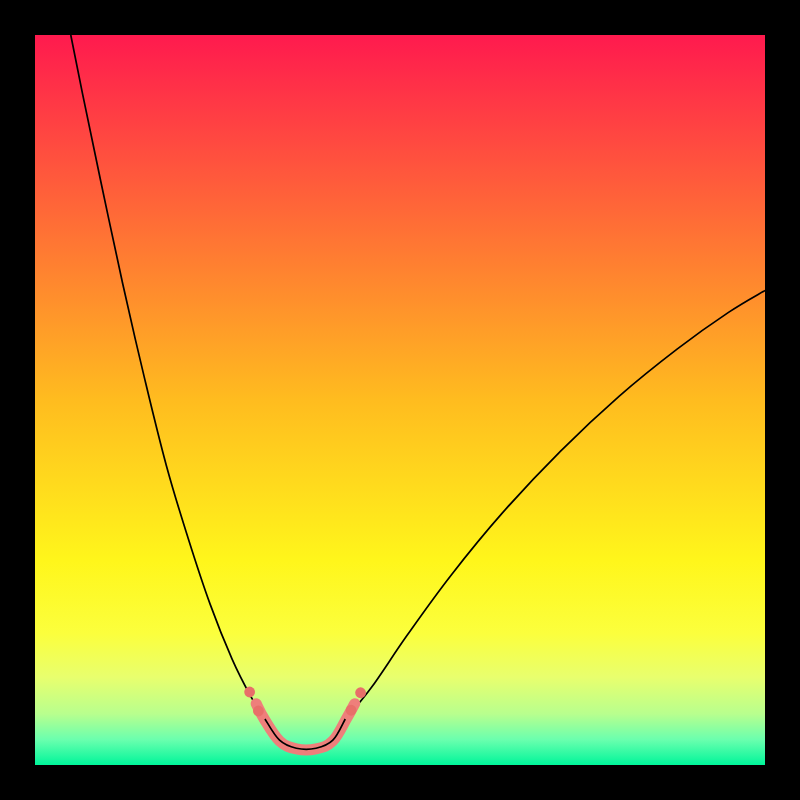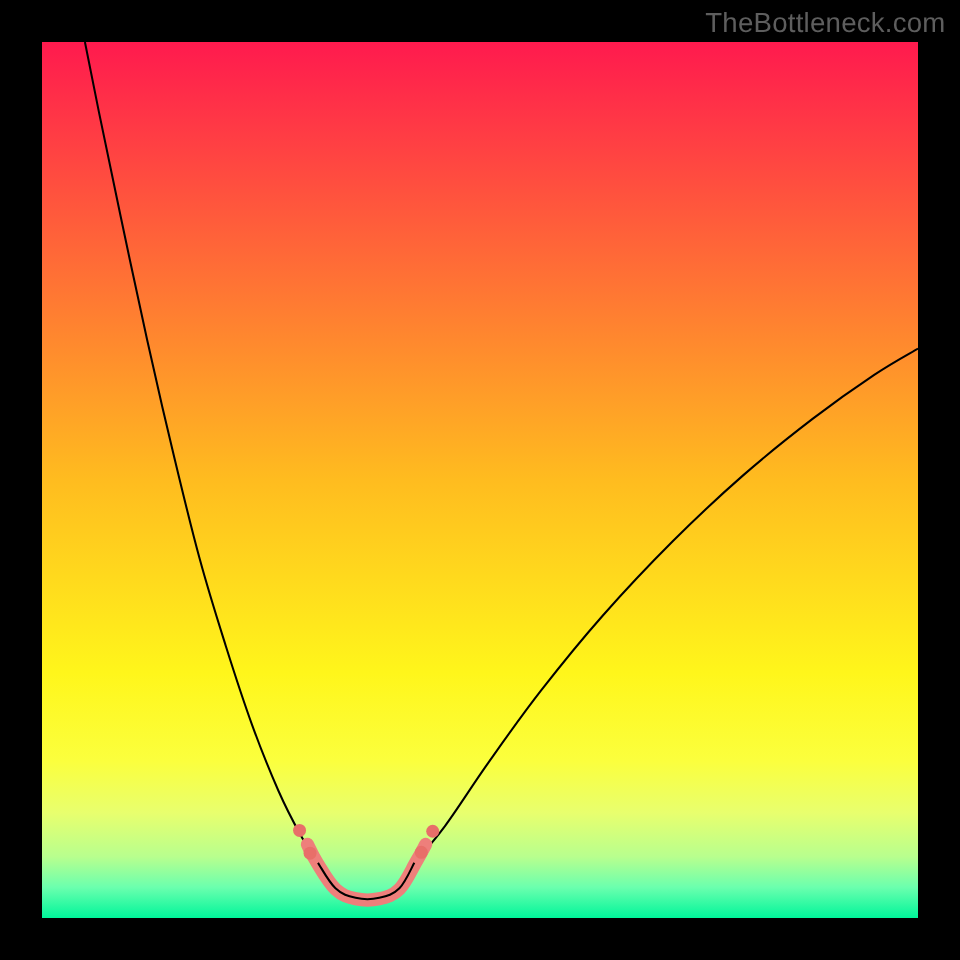--- a/index.html
+++ b/index.html
@@ -36,21 +36,20 @@
     font-weight: 500;
     letter-spacing: 0.2px;
     user-select: none;
   }
   svg { display: block; }
 </style>
 </head>
 <body>
 
 <div class="frame">
-  <div class="watermark">TheBottleneck.com</div>
   <div class="plot">
     <svg id="chart-svg" width="730" height="730" viewBox="0 0 730 730" preserveAspectRatio="none">
         <defs>
           <linearGradient id="bg-grad" x1="0" y1="0" x2="0" y2="1">
             <stop offset="0.00%" stop-color="#ff1a4e"></stop>
             <stop offset="50.00%" stop-color="#ffbc1f"></stop>
             <stop offset="72.00%" stop-color="#fff61b"></stop>
             <stop offset="82.00%" stop-color="#fbff3d"></stop>
             <stop offset="88.00%" stop-color="#e8ff6e"></stop>
             <stop offset="93.00%" stop-color="#b8ff8e"></stop>

